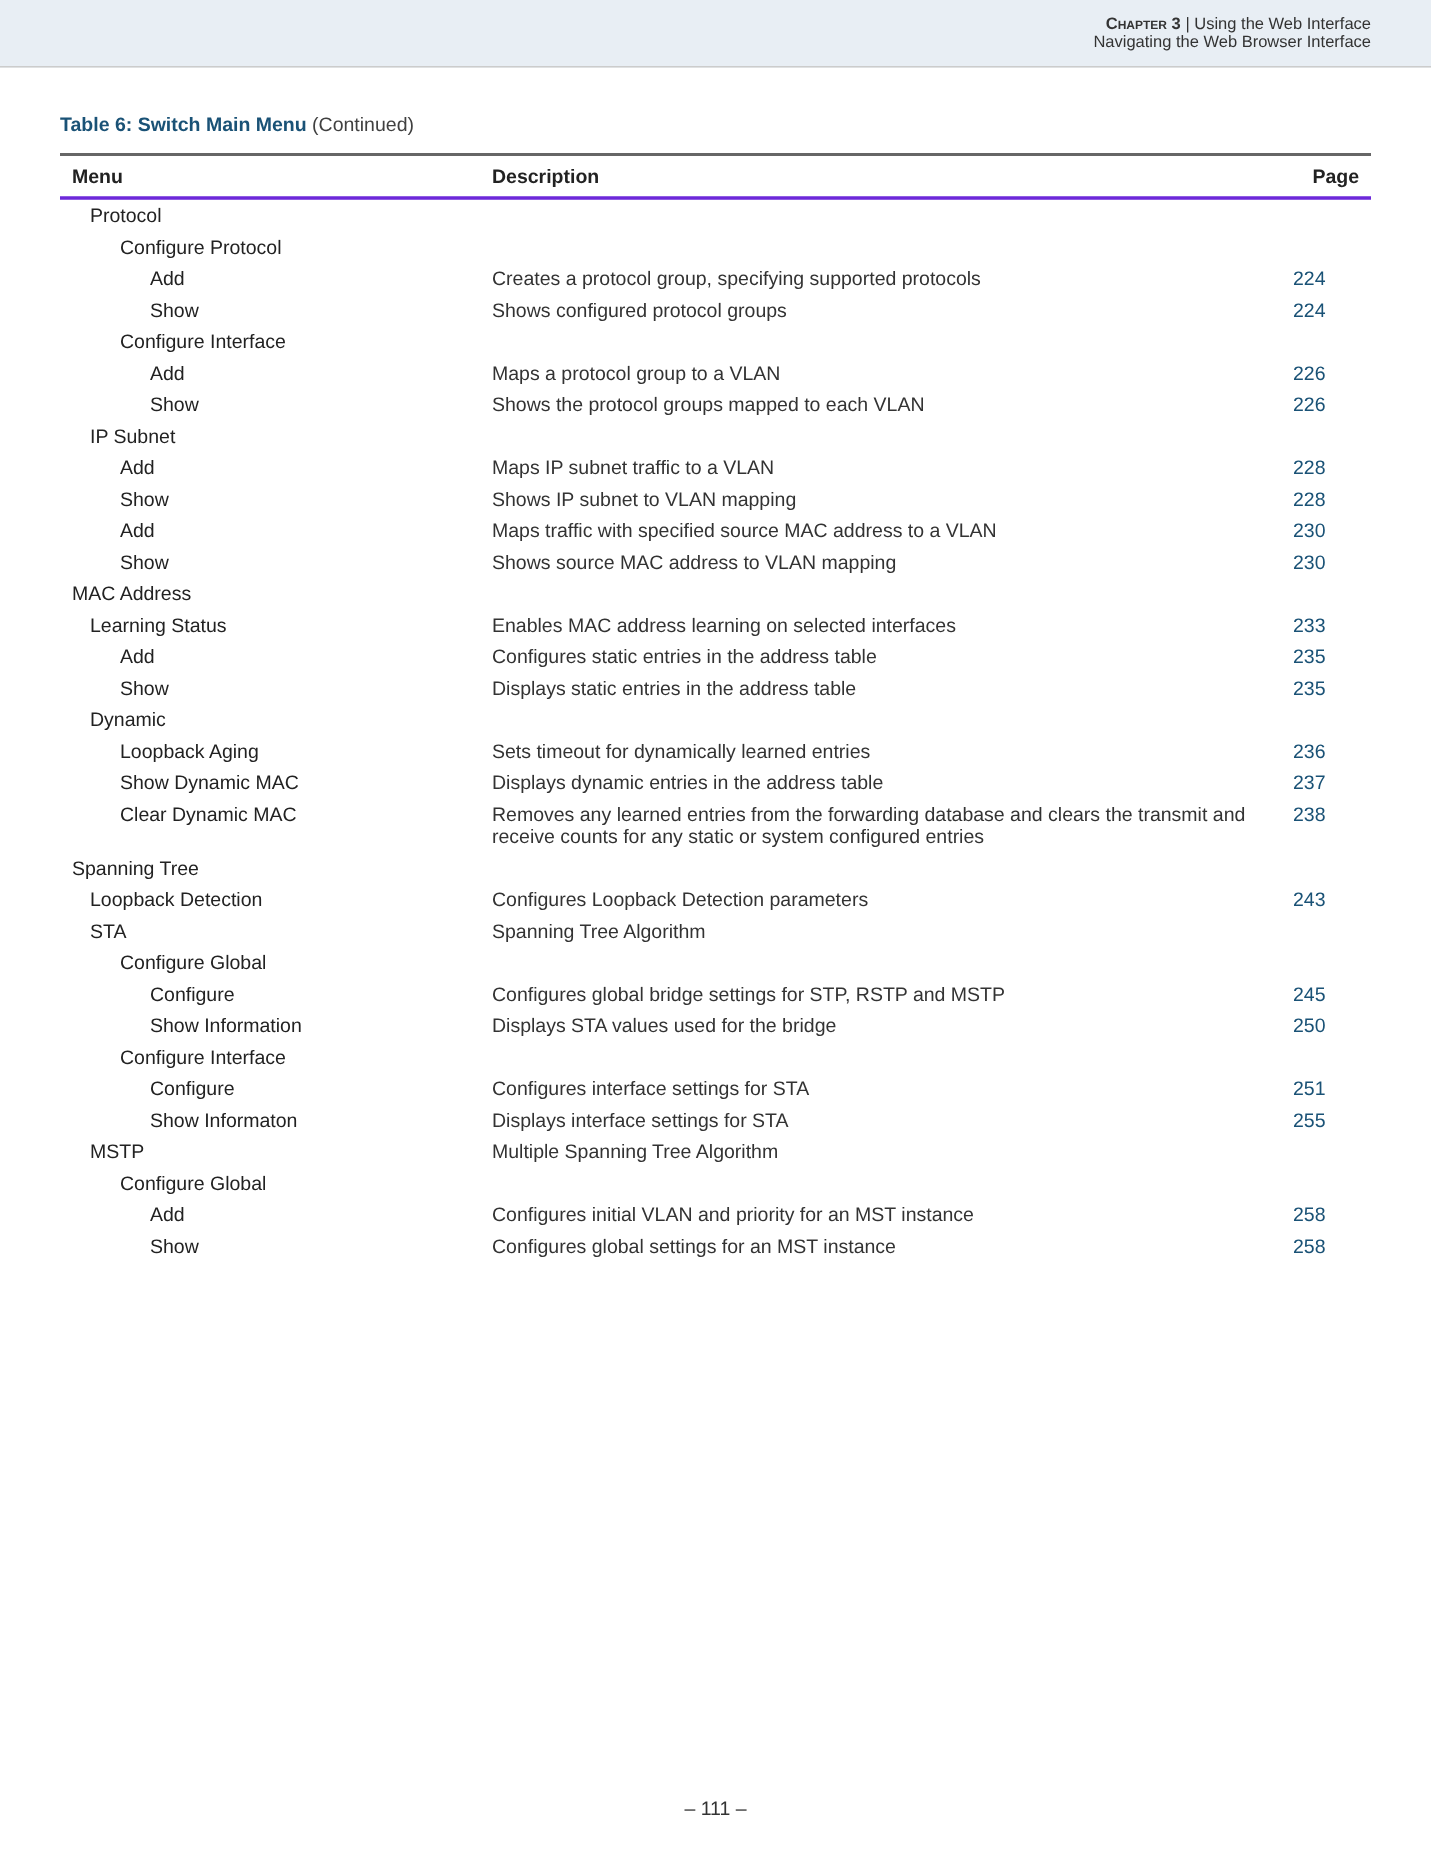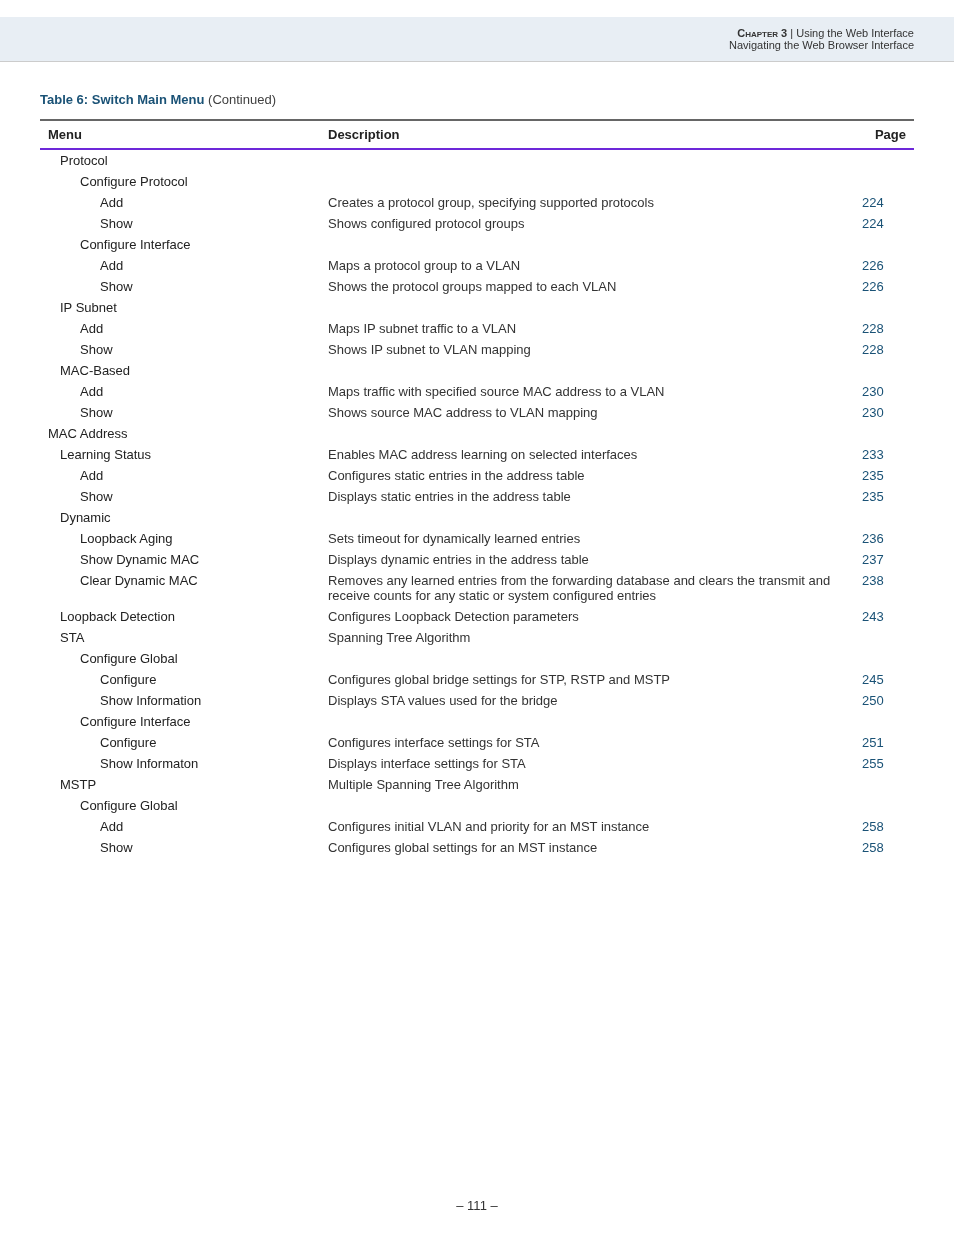--- a/index.html
+++ b/index.html
@@ -12,21 +12,20 @@
       min-height: 1235px;
       position: relative;
     }
 
     
     .page-header {
       background: #e8eef4;
       padding: 10px 40px 10px 56px;
       text-align: right;
       border-bottom: 1px solid #ccc;
-      margin-top: 17px;
     }
     .header-chapter {
       font-size: 11px;
       color: #333;
     }
     .header-chapter .chapter-label {
       font-variant: small-caps;
       font-weight: bold;
     }
     .header-nav {
@@ -172,25 +171,20 @@
           <td class="col-menu indent-2">Add</td>
           <td class="col-desc">Maps IP subnet traffic to a VLAN</td>
           <td class="col-page" style="color: rgb(26, 82, 118);">228</td>
         </tr>
         <tr>
           <td class="col-menu indent-2">Show</td>
           <td class="col-desc">Shows IP subnet to VLAN mapping</td>
           <td class="col-page" style="color: rgb(26, 82, 118);">228</td>
         </tr>
         <tr>
-          <td class="col-menu indent-1">MAC-Based</td>
-          <td class="col-desc"></td>
-          <td class="col-page"></td>
-        </tr>
-        <tr>
           <td class="col-menu indent-2">Add</td>
           <td class="col-desc">Maps traffic with specified source MAC address to a VLAN</td>
           <td class="col-page" style="color: rgb(26, 82, 118);">230</td>
         </tr>
         <tr>
           <td class="col-menu indent-2">Show</td>
           <td class="col-desc">Shows source MAC address to VLAN mapping</td>
           <td class="col-page" style="color: rgb(26, 82, 118);">230</td>
         </tr>
         <tr>
@@ -227,20 +221,25 @@
           <td class="col-menu indent-2">Show Dynamic MAC</td>
           <td class="col-desc">Displays dynamic entries in the address table</td>
           <td class="col-page" style="color: rgb(26, 82, 118);">237</td>
         </tr>
         <tr>
           <td class="col-menu indent-2">Clear Dynamic MAC</td>
           <td class="col-desc">Removes any learned entries from the forwarding database and clears the transmit and receive counts for any static or system configured entries</td>
           <td class="col-page" style="color: rgb(26, 82, 118);">238</td>
         </tr>
         <tr>
+          <td class="col-menu ">Spanning Tree</td>
+          <td class="col-desc"></td>
+          <td class="col-page"></td>
+        </tr>
+        <tr>
           <td class="col-menu indent-1">Loopback Detection</td>
           <td class="col-desc">Configures Loopback Detection parameters</td>
           <td class="col-page" style="color: rgb(26, 82, 118);">243</td>
         </tr>
         <tr>
           <td class="col-menu indent-1">STA</td>
           <td class="col-desc">Spanning Tree Algorithm</td>
           <td class="col-page"></td>
         </tr>
         <tr>

